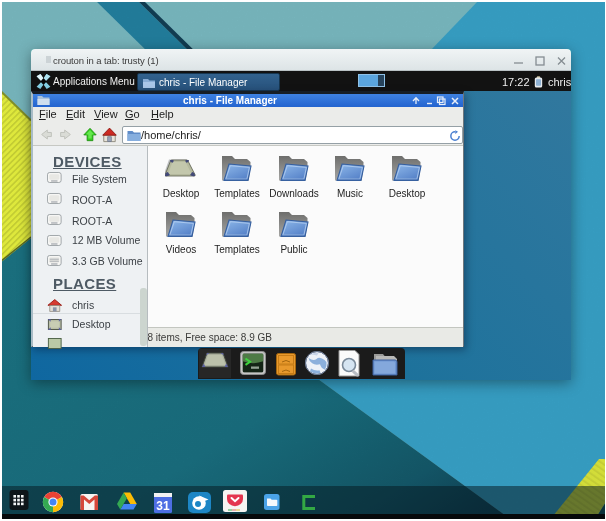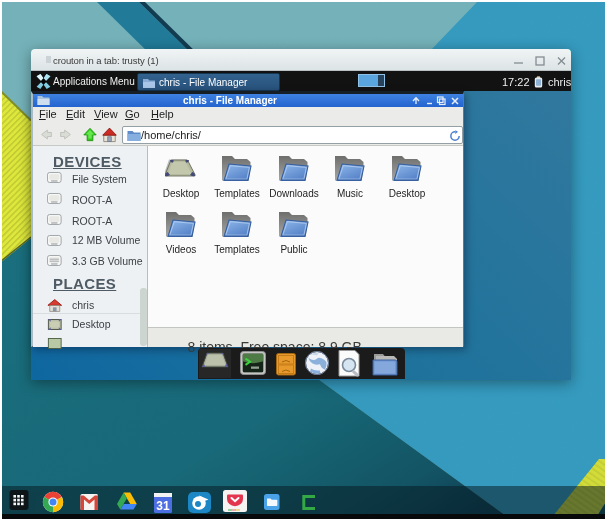--- a/index.html
+++ b/index.html
@@ -50,21 +50,21 @@
       background:#ebecea;border-bottom:1px solid #c6c8c3;box-sizing:border-box;}
   #pathfield{position:absolute;left:89px;top:3px;width:341px;height:18px;
       background:#fff;border:1px solid #95a0a6;border-radius:2px;box-sizing:border-box;}
   #pathfield .p{position:absolute;left:18px;top:2px;font-size:11px;color:#222;}
   #fmbody{position:absolute;left:0;top:52px;width:430px;height:200.5px;}
   #side{position:absolute;left:0;top:0;width:115px;height:200.5px;
       background:#eef1f3;border-right:1px solid #b6bcbf;box-sizing:border-box;}
   #main{position:absolute;left:115px;top:0;width:315px;height:200.5px;background:#fbfbfb;}
   #status{position:absolute;left:0;bottom:0;width:315px;height:20px;
       background:#e9eae6;border-top:1px solid #c3c6c0;box-sizing:border-box;}
-  #status span{position:absolute;left:-0.5px;top:11px;font-size:14px;color:#3a3a38;padding-left:40px;}
+  #status span{position:absolute;left:-0.5px;top:4px;font-size:10px;color:#3a3a38;}
   .shead{position:absolute;left:20px;font-size:15px;font-weight:bold;color:#4e5a64;
       letter-spacing:.4px;text-decoration:underline;}
   .srow{position:absolute;left:15px;font-size:10.5px;color:#3c4146;margin-left:24px;}
   .sic{position:absolute;left:13.5px;width:15.5px;height:13px;}
   
   .cell{position:absolute;width:54px;text-align:center;}
   .cell .lbl{position:absolute;top:37px;width:100%;text-align:center;
       font-size:10px;color:#1d1d1d;}
   .cell svg{position:absolute;left:11px;top:3px;}
   

